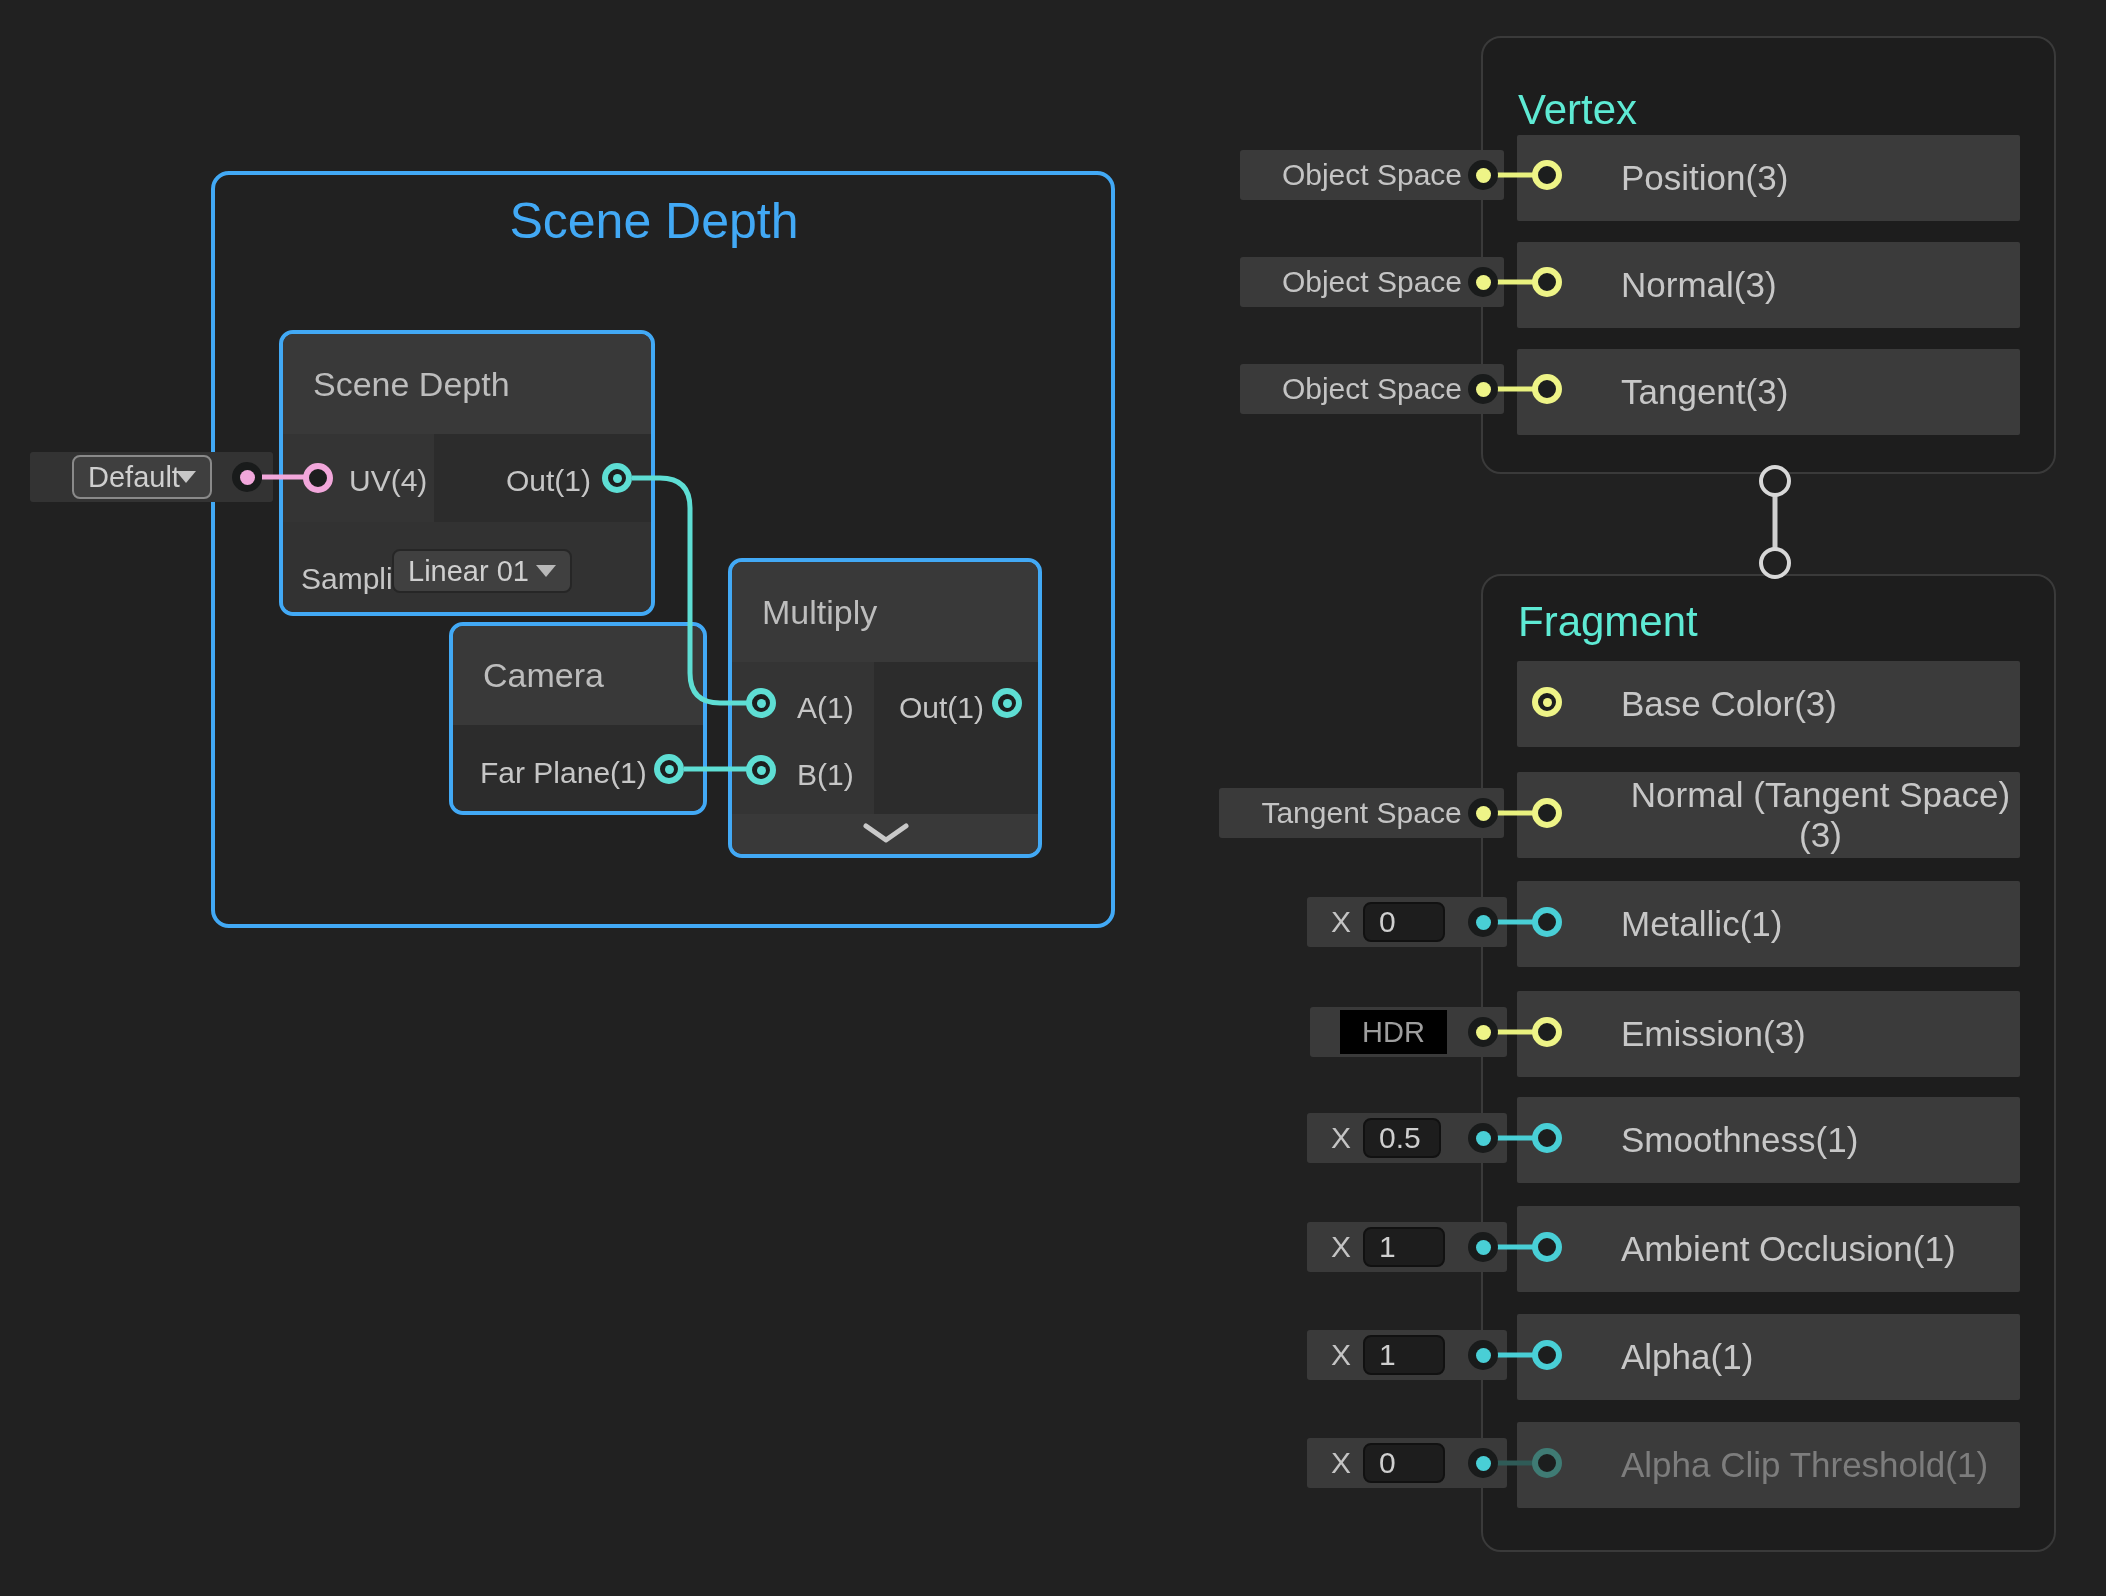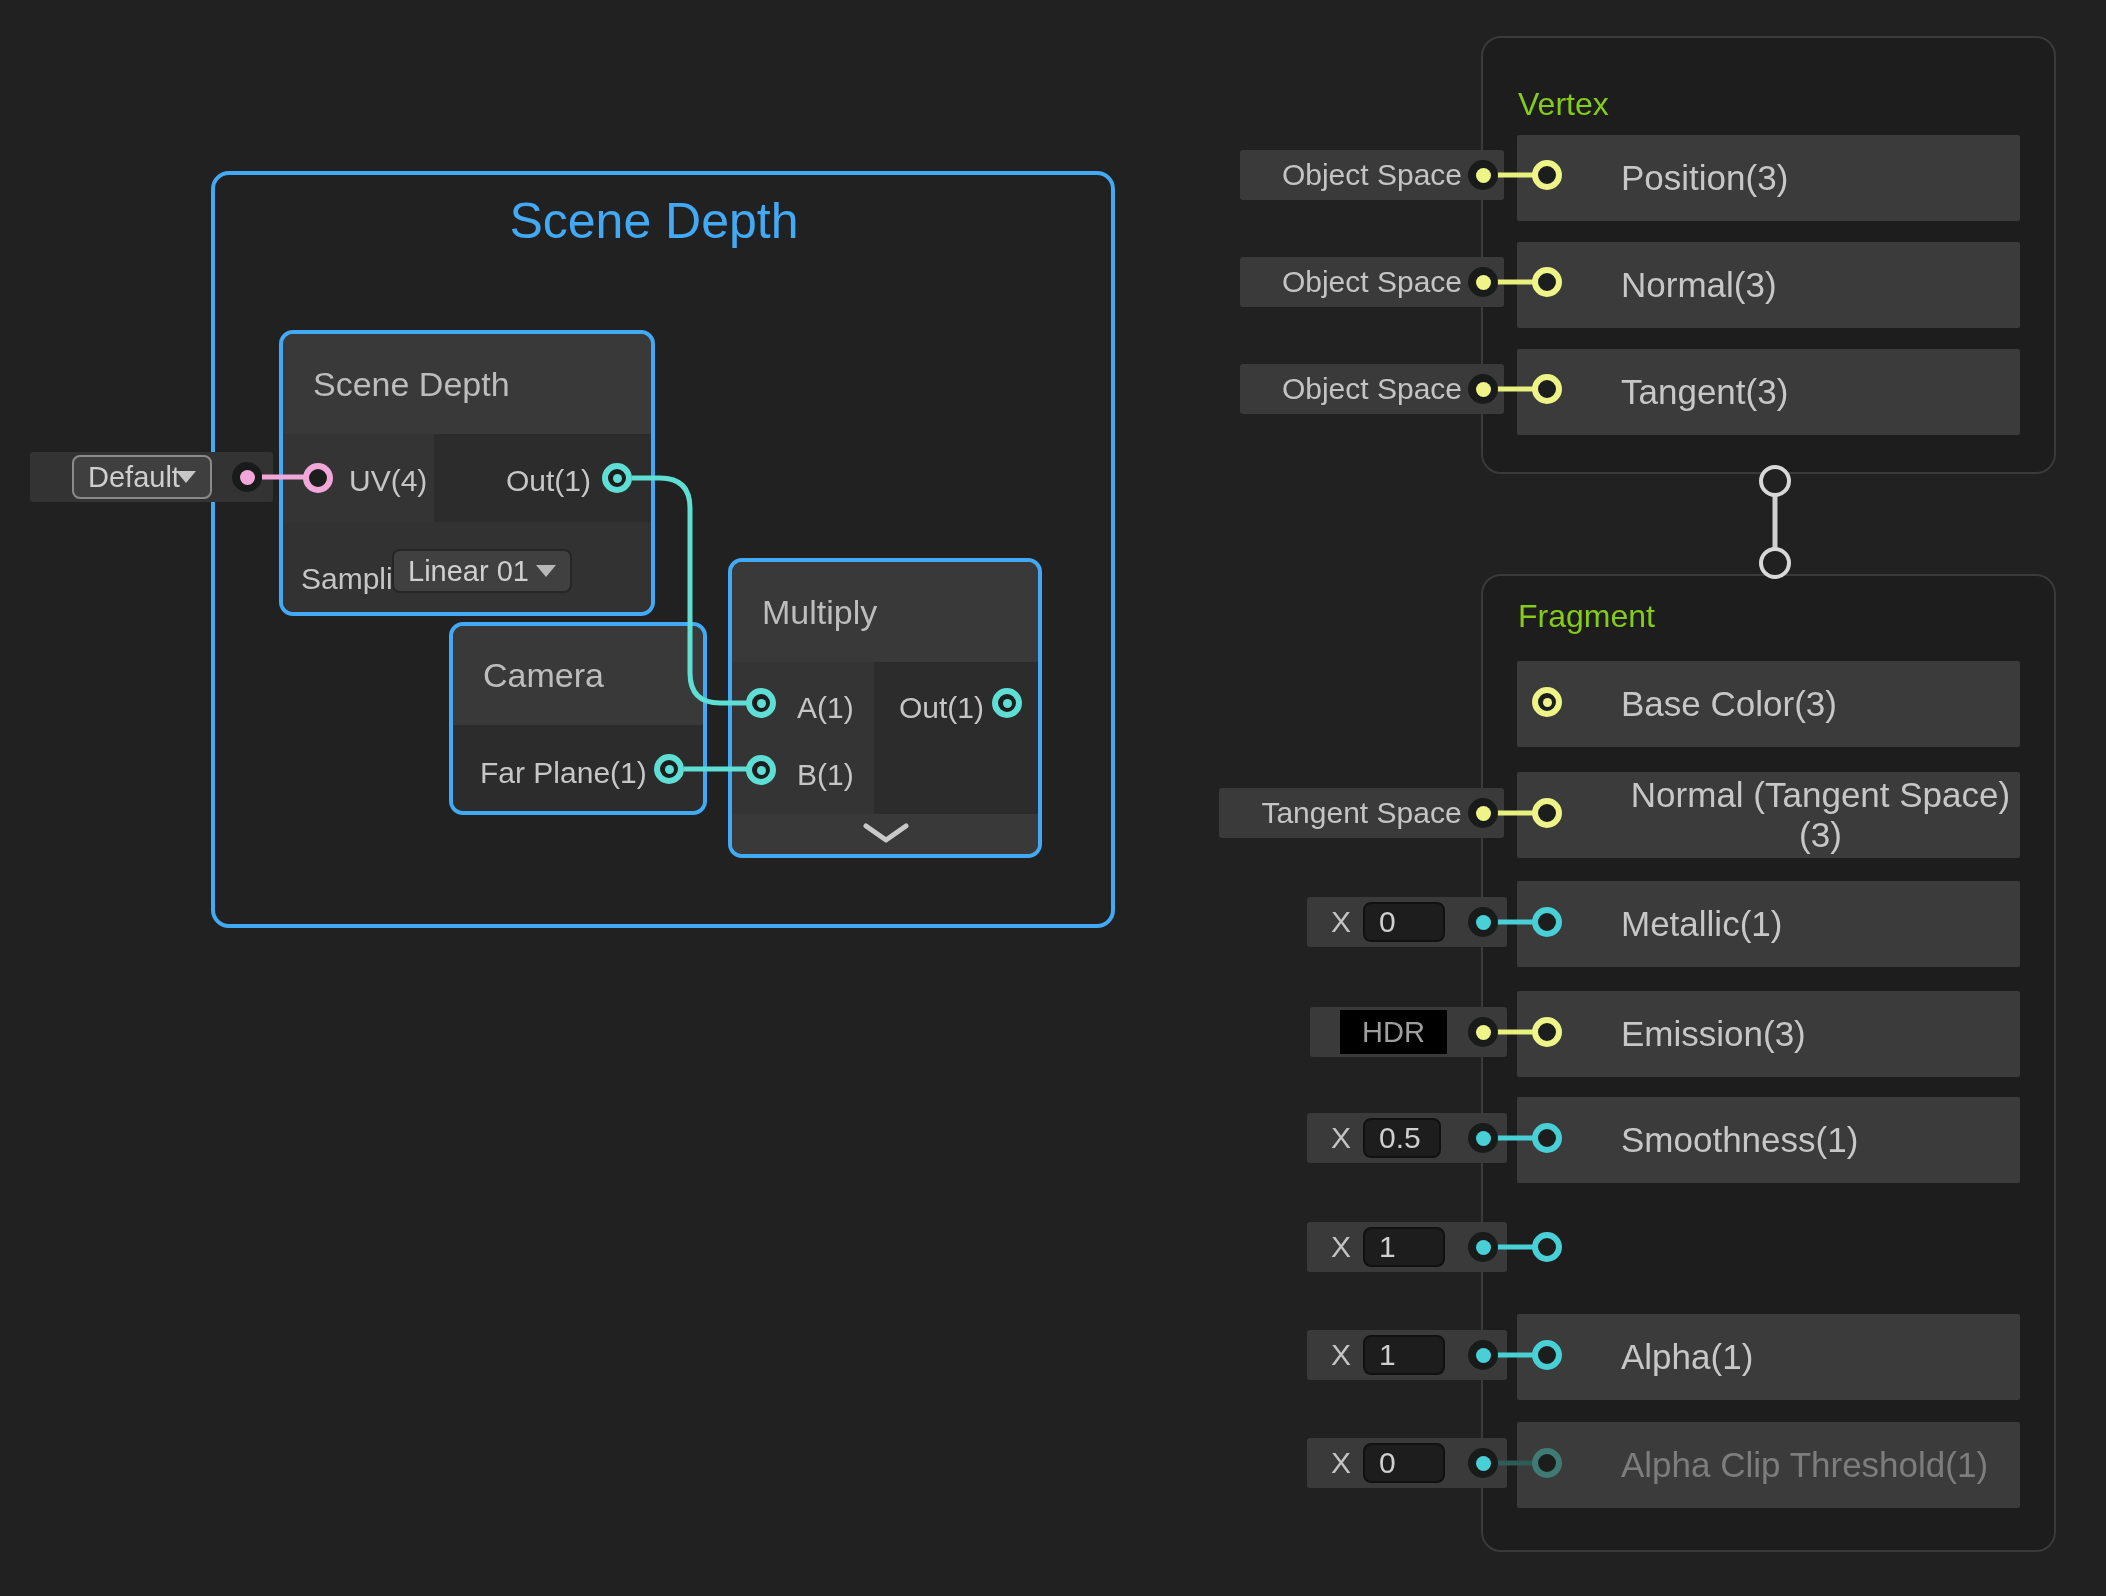--- a/index.html
+++ b/index.html
@@ -19,21 +19,21 @@
   .ptxt{position:absolute;color:#C6C6C6;font-size:30px;line-height:30px;}
   
   .dropdown{position:absolute;background:#404040;border:2px solid #262626;border-radius:8px;
             box-sizing:border-box;display:flex;align-items:center;color:#CFCFCF;font-size:29px;
             padding:0 14px;justify-content:space-between;}
   .tri{width:0;height:0;border-left:10px solid transparent;border-right:10px solid transparent;
        border-top:12px solid #B8B8B8;}
   
   .block{position:absolute;left:1481px;width:575px;background:#1D1D1D;border:2px solid #3A3A3A;
          border-radius:20px;box-sizing:border-box;z-index:6;}
-  .blocktitle{position:absolute;left:35px;color:#84cc16;font-size:32px;}
+  .blocktitle{position:absolute;left:35px;color:#5eead4;font-size:42px;}
   .brow{position:absolute;left:34px;width:503px;height:86px;background:#3B3B3B;border-radius:2px;
         display:flex;align-items:center;z-index:8;}
   .brow .lbl{margin-left:104px;color:#C7C7C7;font-size:35px;}
   .brow.disabled .lbl{color:#7D7D7D;}
   
   .pill{position:absolute;background:#3A3A3A;border-radius:3px;z-index:15;display:flex;
         align-items:center;color:#C4C4C4;font-size:30px;}
   .pill .center{width:100%;text-align:center;}
   .valuebox{background:#1D1D1D;border:2px solid #111;border-radius:8px;color:#CFCFCF;
             font-size:30px;box-sizing:border-box;display:flex;align-items:center;padding-left:14px;}
@@ -134,20 +134,23 @@
       <span class="lbl">Normal (Tangent Space)(3)</span>
       </div>
     <div class="brow" style="top:305px;">
       <span class="lbl">Metallic(1)</span>
       </div>
     <div class="brow" style="top:415px;">
       <span class="lbl">Emission(3)</span>
       </div>
     <div class="brow" style="top:521px;">
       <span class="lbl">Smoothness(1)</span>
+      </div>
+    <div class="brow" style="top:630px;">
+      <span class="lbl">Ambient Occlusion(1)</span>
       </div>
     <div class="brow" style="top:738px;">
       <span class="lbl">Alpha(1)</span>
       </div>
     <div class="brow disabled" style="top:846px;">
       <span class="lbl">Alpha Clip Threshold(1)</span>
       </div>
   </div>
 
   <div class="pill" style="left:1219px;top:788px;width:285px;height:50px;">

